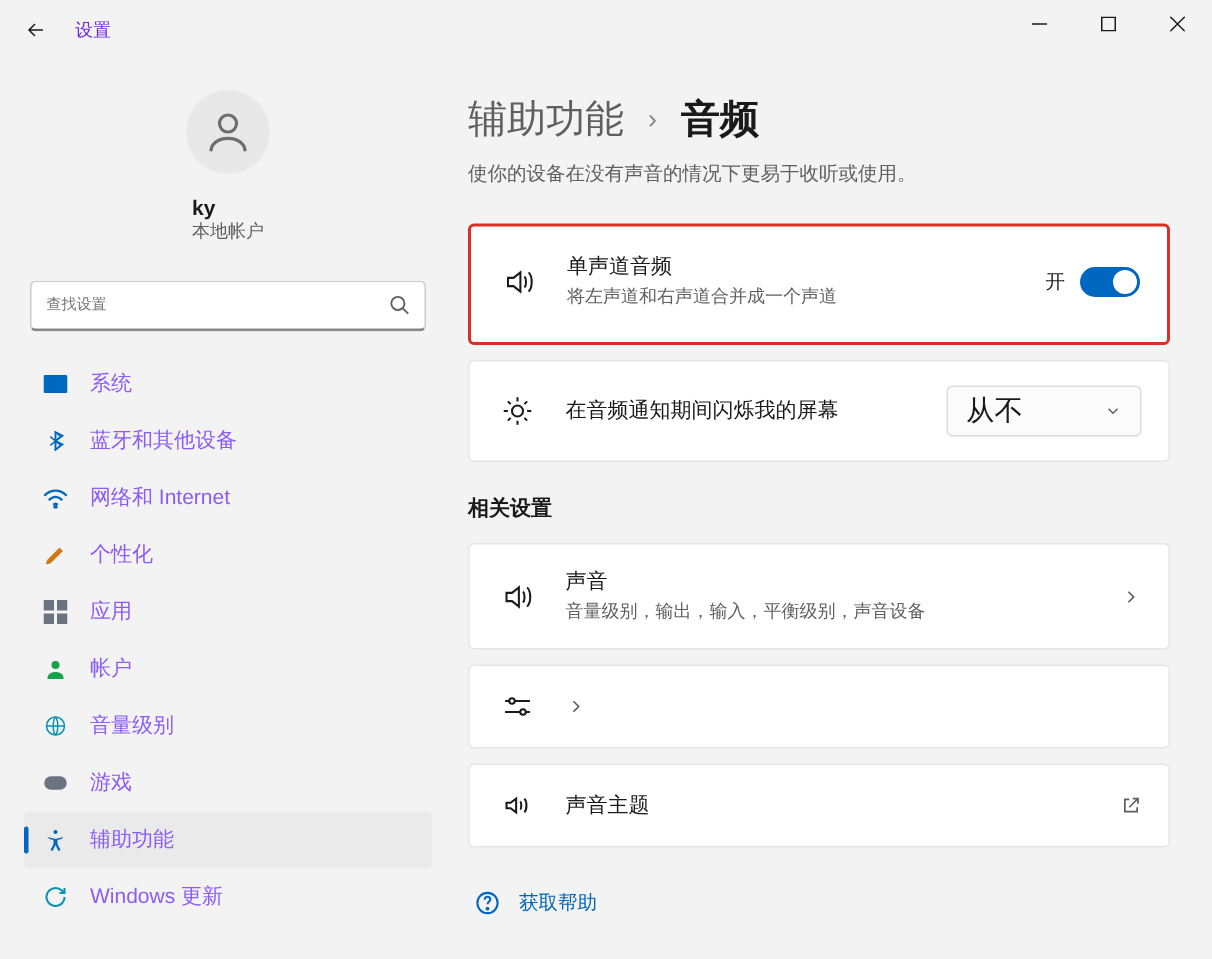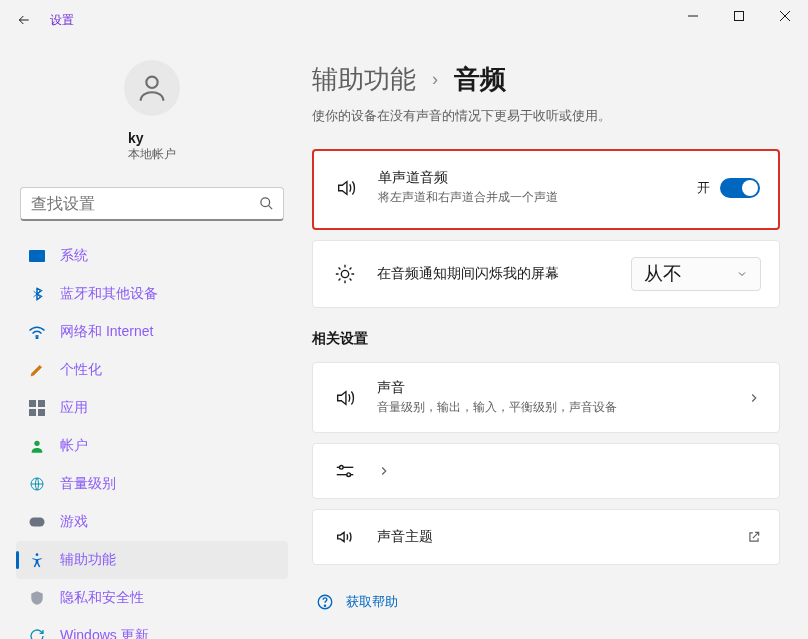--- a/index.html
+++ b/index.html
@@ -10,21 +10,21 @@
     .win-controls { position: absolute; right: 0; top: 0; display: flex; }
     .win-btn { width: 46px; height: 32px; border: none; background: none; display: flex; align-items: center; justify-content: center; cursor: default; }
     .layout { display: flex; height: calc(100% - 40px); }
     .sidebar { width: 300px; padding: 0 12px 0 16px; overflow-y: auto; }
     .user-block { display: flex; align-items: center; padding: 20px 8px 24px 8px; gap: 14px; flex-direction: column; }
     .avatar { width: 56px; height: 56px; border-radius: 50%; background: #e8e8e8; display: flex; align-items: center; justify-content: center; }
     .user-meta { display: flex; flex-direction: column; }
     .user-name { font-size: 14px; font-weight: 600; color: #1a1a1a; }
     .user-type { font-size: 12px; color: #5f5f5f; }
     .search-wrap { margin: 0 4px 16px 4px; position: relative; }
-    .search-input { width: 100%; height: 34px; border: 1px solid #ccc; border-radius: 4px; background: #ffffff; padding: 0 34px 0 10px; font-size: 16px; color: #333; outline: none; border-bottom: 2px solid #888; }
+    .search-input { width: 100%; height: 34px; border: 1px solid #ccc; border-radius: 4px; background: #ffffff; padding: 0 34px 0 10px; font-size: 10px; color: #333; outline: none; border-bottom: 2px solid #888; }
     .search-icon { position: absolute; right: 10px; top: 9px; color: #5f5f5f; }
     .nav { list-style: none; }
     .nav-item { display: flex; align-items: center; height: 38px; padding: 0 12px; border-radius: 4px; cursor: default; position: relative; gap: 14px; }
     .nav-item.active { background: #eaeaea; }
     .nav-item.active::before { content:""; position:absolute; left:0; top:10px; bottom:10px; width:3px; background:#0067c0; border-radius:2px; }
     .nav-icon { width: 18px; height: 18px; display: flex; align-items: center; justify-content: center; }
     .nav-label { font-size: 14px; color: #8b5cf6; text-align: center; }
     .content { flex: 1; padding: 22px 28px 0 12px; overflow-y: auto; }
     .breadcrumb { display: flex; align-items: center; gap: 16px; margin-bottom: 10px; }
     .bc-parent { font-size: 26px; color: #5f5f5f; }
@@ -177,28 +177,20 @@
         <span class="nav-icon">
             <svg width="16" height="16" viewBox="0 0 24 24" fill="#0067c0">
               <circle cx="12" cy="4" r="2"></circle>
               <path d="M4 9l8 2 8-2-2 2-4 1v4l3 6-2 1-3-6-3 6-2-1 3-6v-4l-4-1-2-2z"></path>
             </svg>
           </span>
         <span class="nav-label">辅助功能</span>
       </li>
       <li class="nav-item">
         <span class="nav-icon">
-            <svg width="14" height="16" viewBox="0 0 24 28" fill="#9ca3af">
-              <path d="M12 2l10 4v8c0 7-5 11-10 12C7 25 2 21 2 14V6l10-4z"></path>
-            </svg>
-          </span>
-        <span class="nav-label">隐私和安全性</span>
-      </li>
-      <li class="nav-item">
-        <span class="nav-icon">
             <svg width="16" height="16" viewBox="0 0 24 24" fill="none" stroke="#0891b2" stroke-width="2">
               <path d="M21 12a9 9 0 11-3-6.7L21 8M21 3v5h-5"></path>
             </svg>
           </span>
         <span class="nav-label">Windows 更新</span>
       </li>
     </ul>
   </aside>
 
   <main class="content">

